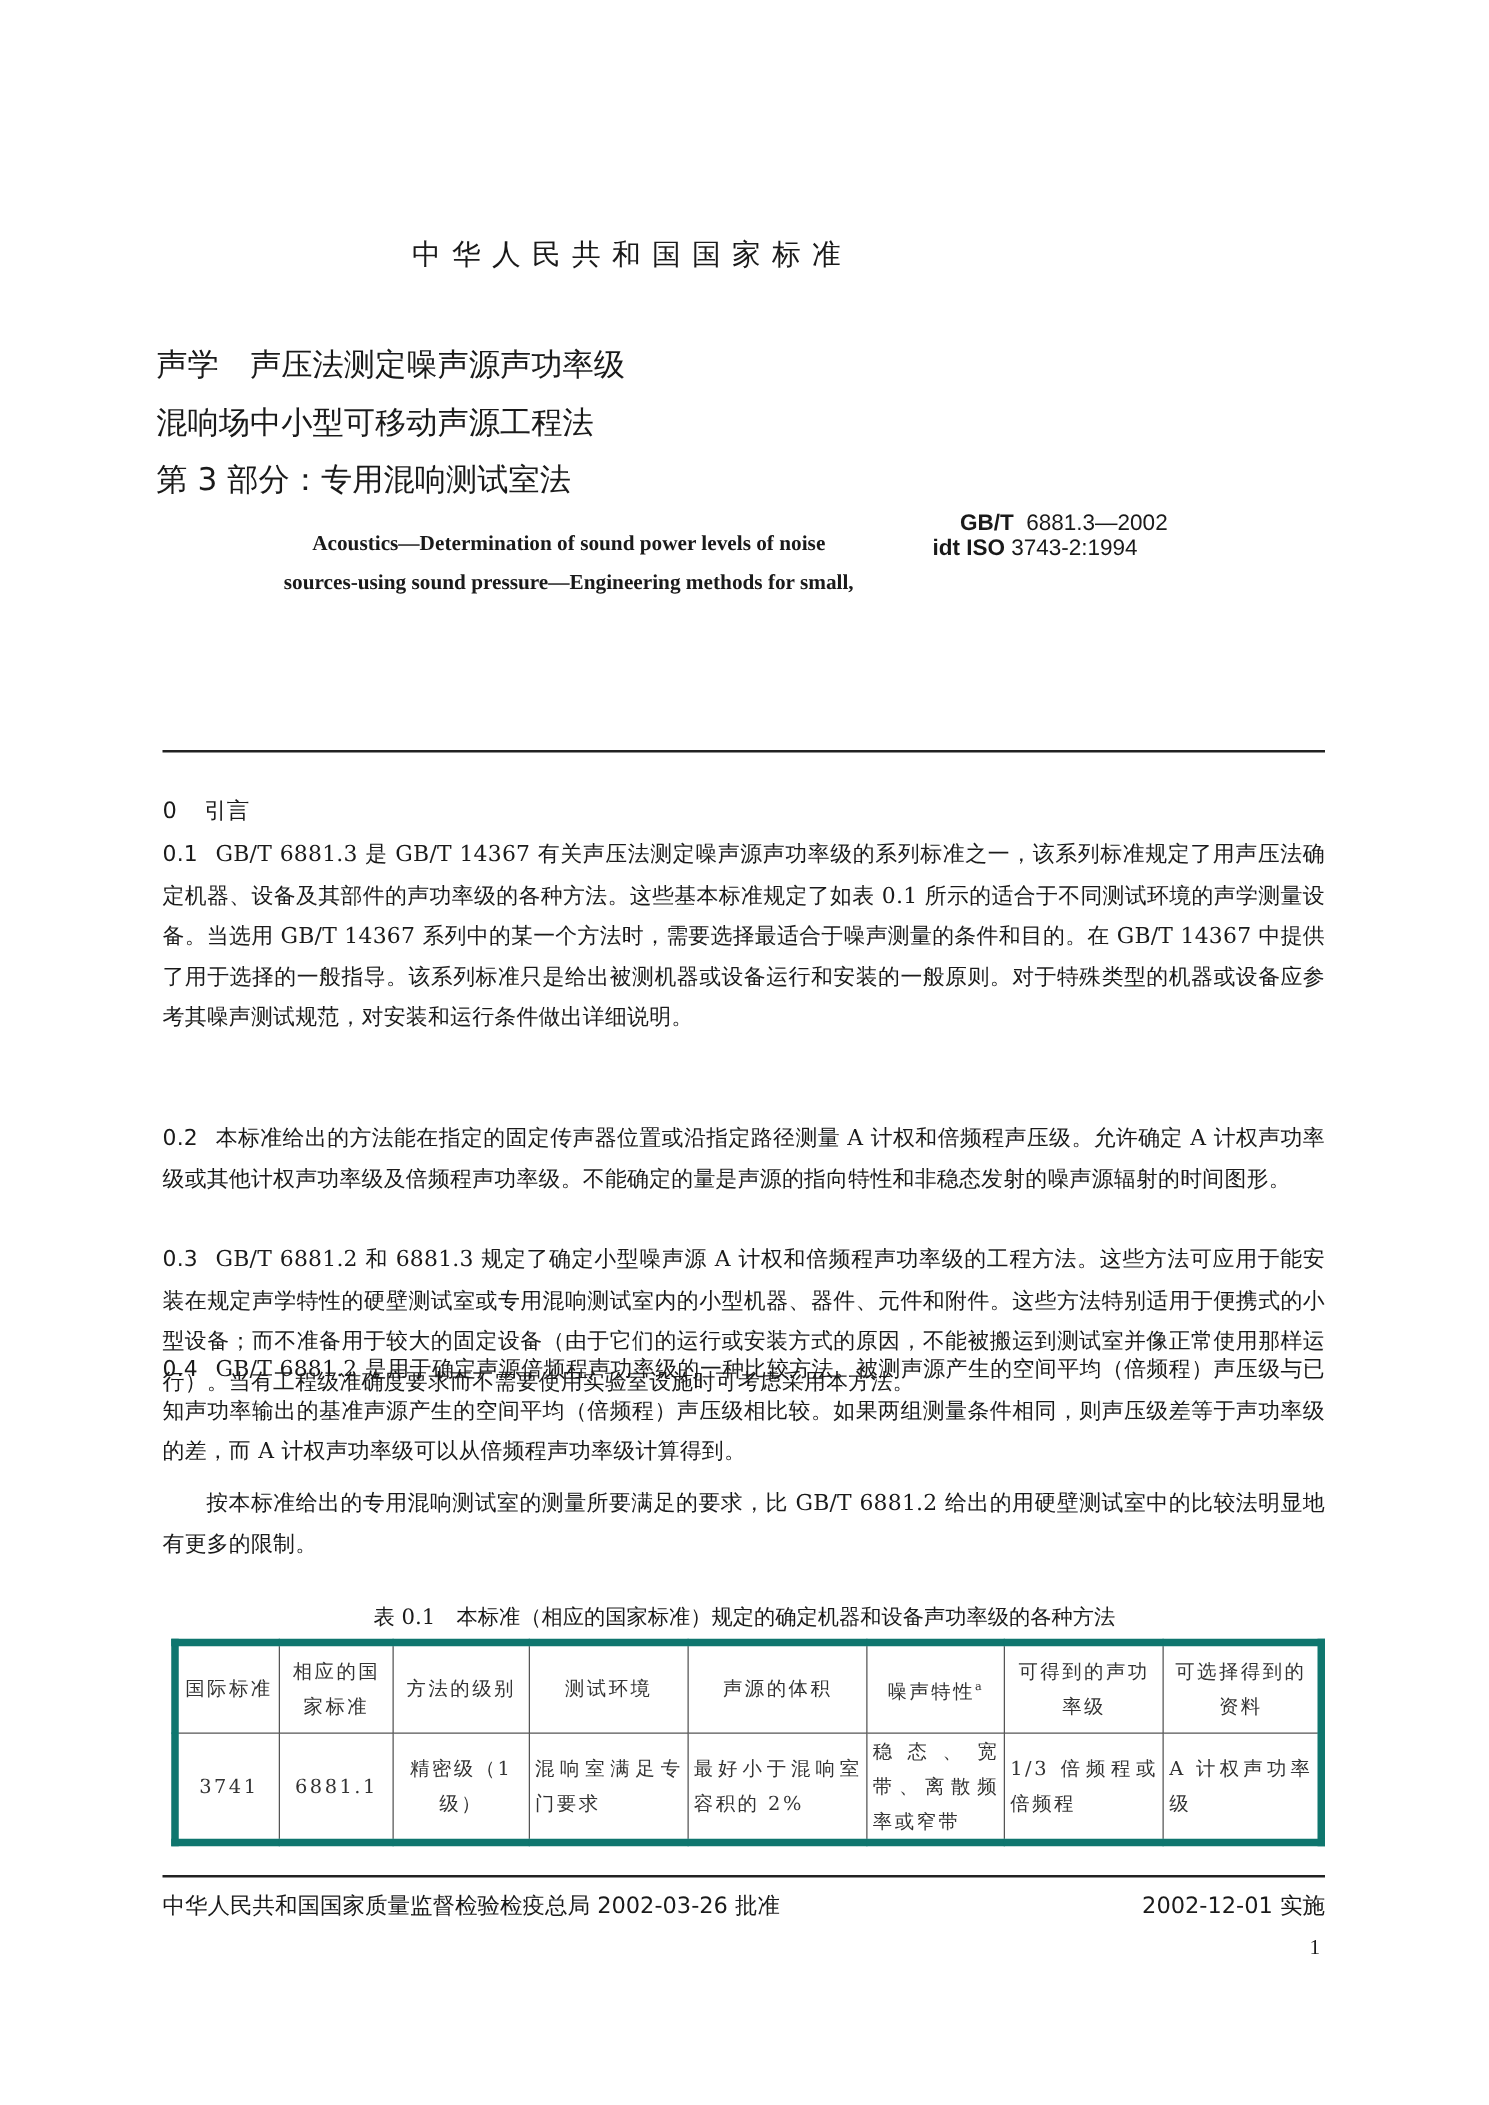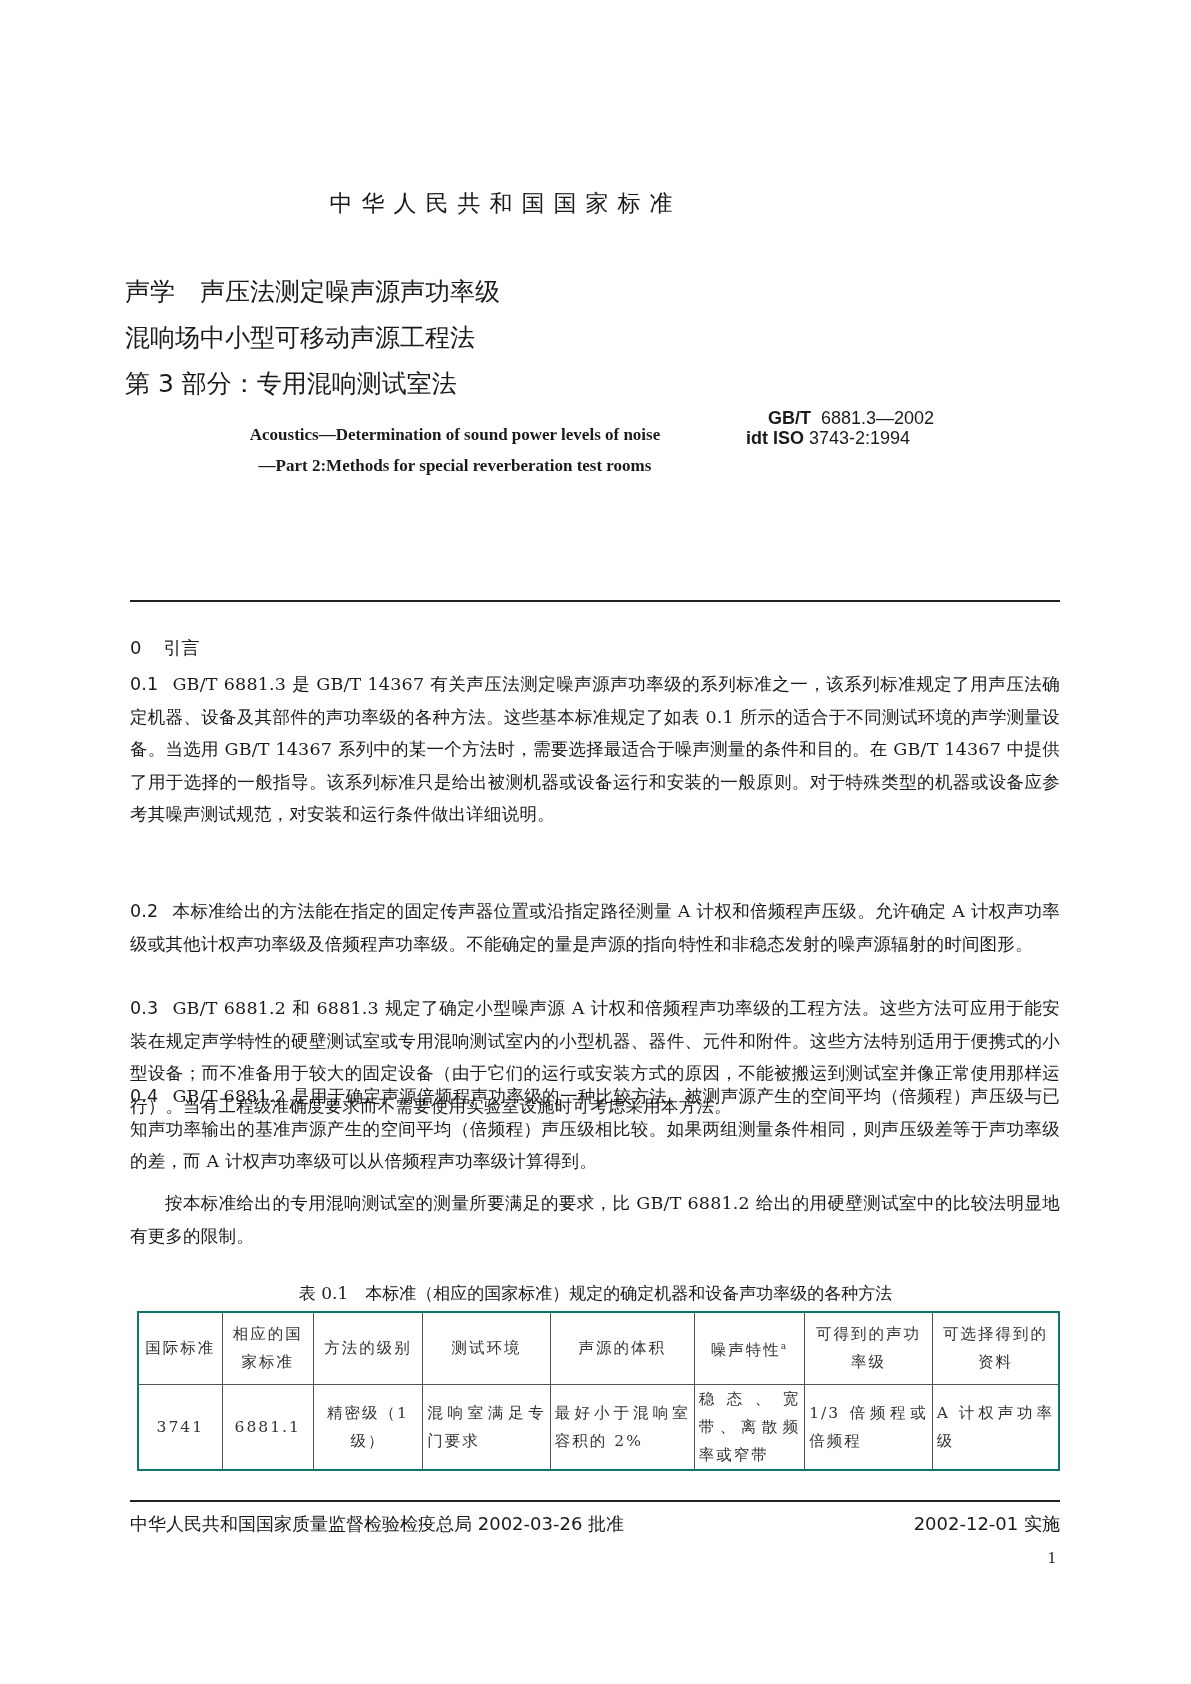--- a/index.html
+++ b/index.html
@@ -63,21 +63,21 @@
   }
   table.methods {
     position: absolute; left: 137px; top: 1311px; width: 923px;
     border-collapse: collapse; font-size: 15.5px; color: #333;
     font-family: "DejaVu Serif", "Liberation Serif", serif;
   }
   table.methods th, table.methods td {
     border: 1px solid #555; text-align: center; font-weight: normal;
     line-height: 28px; padding: 0 4px; letter-spacing: 2px;
   }
-  table.methods { border: 2px solid #0f766e; }
+  table.methods { border: 6px solid #0f766e; }
   table.methods thead tr { height: 72px; }
   table.methods tbody tr { height: 72px; }
   table.methods td.left { text-align: justify; text-align-last: left; }
   .footer-left {
     left: 130px; top: 1512px; font-size: 18px;
     font-family: "DejaVu Sans", "Liberation Sans", sans-serif;
   }
   .footer-right {
     right: 131px; top: 1512px; font-size: 18px;
     font-family: "DejaVu Sans", "Liberation Sans", sans-serif;
@@ -101,21 +101,21 @@
   <div>
     <span class="b">GB/T</span>&nbsp;&nbsp;<span>6881.3—2002</span>
   </div>
   <div class="l2">
     <span class="b">idt ISO</span> <span>3743-2:1994</span>
   </div>
 </div>
 
 <div class="abs etitle">
   <div>Acoustics—Determination of sound power levels of noise</div>
-  <div>—Part 2:Methods for special reverberation test rooms</div>
+  <div>sources-using sound pressure—Engineering methods for small,</div>
 </div>
 
 <div class="abs hr hr1"></div>
 
 <div class="abs sec0">
   <span class="num">0</span><span>引言</span>
 </div>
 
 <div class="abs body p01">
   <span class="pnum">0.1</span><span>GB/T 6881.3 是 GB/T 14367 有关声压法测定噪声源声功率级的系列标准之一，该系列标准规定了用声压法确定机器、设备及其部件的声功率级的各种方法。这些基本标准规定了如表 0.1 所示的适合于不同测试环境的声学测量设备。当选用 GB/T 14367 系列中的某一个方法时，需要选择最适合于噪声测量的条件和目的。在 GB/T 14367 中提供了用于选择的一般指导。该系列标准只是给出被测机器或设备运行和安装的一般原则。对于特殊类型的机器或设备应参考其噪声测试规范，对安装和运行条件做出详细说明。</span>

